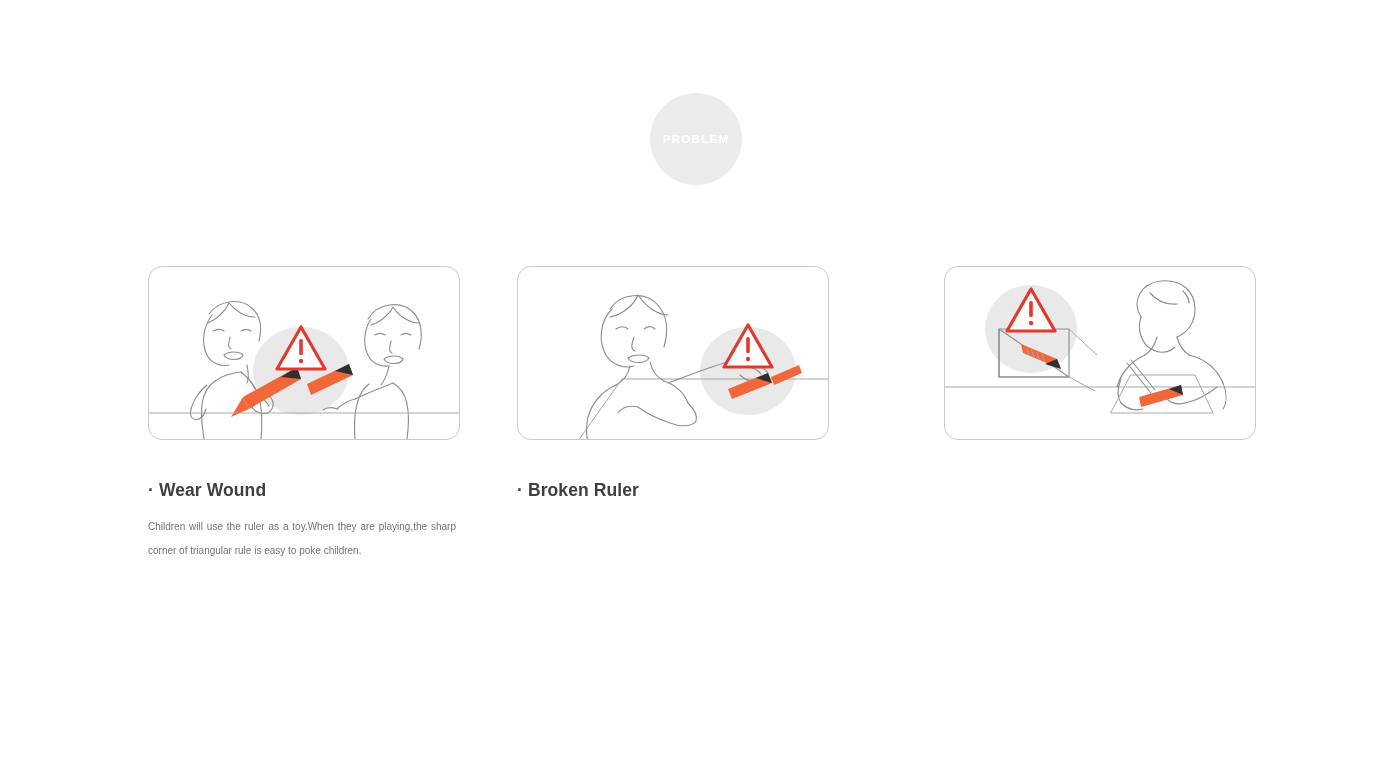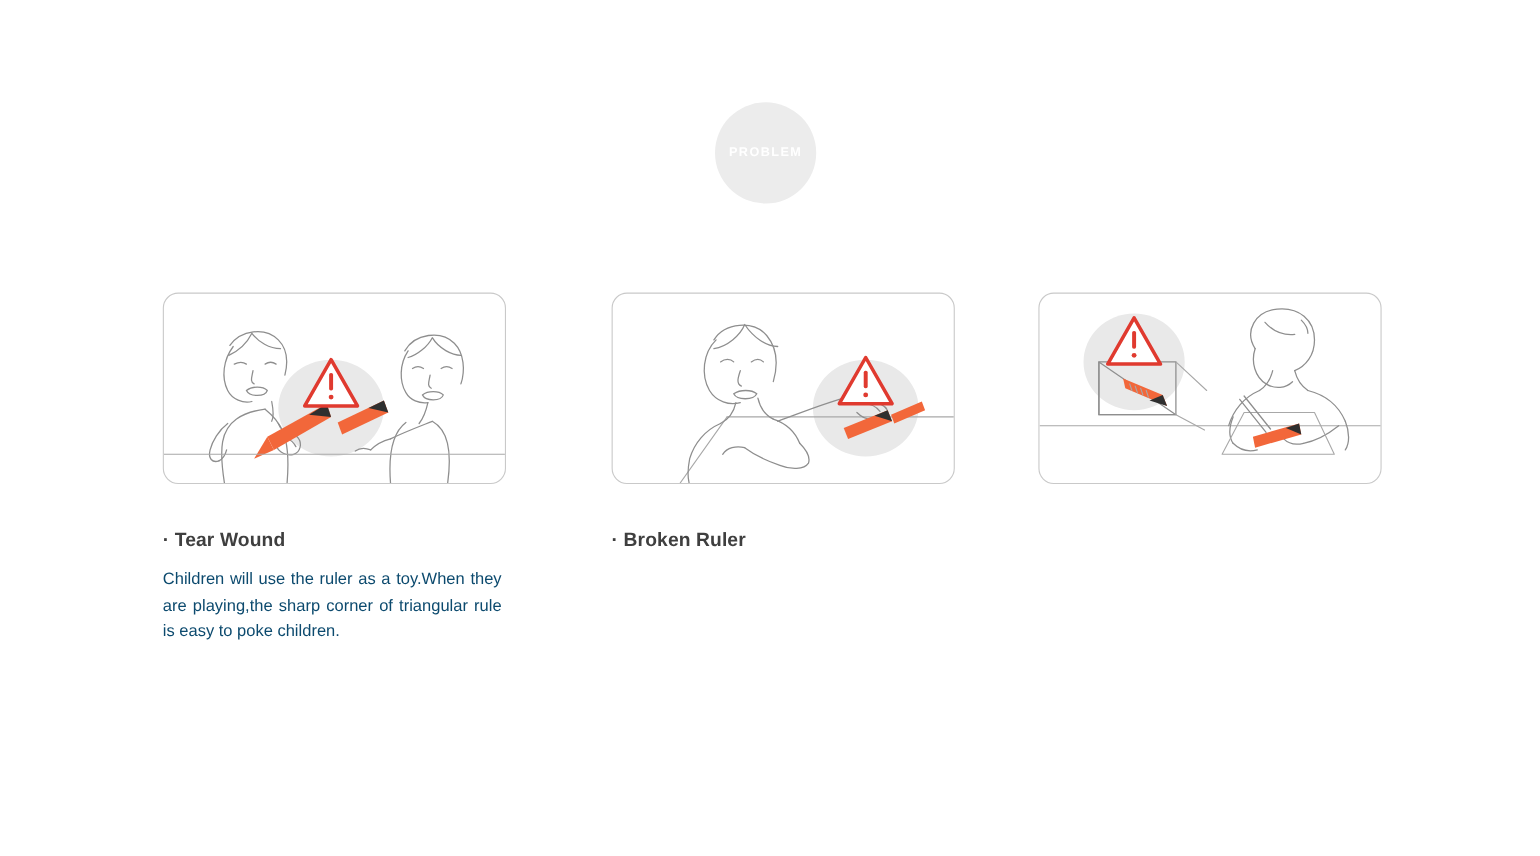--- a/index.html
+++ b/index.html
@@ -43,21 +43,21 @@
     top: 266px;
     width: 1400px;
     height: 380px;
   }
   .column {
     position: absolute;
     top: 0;
     width: 312px;
   }
   .col-0 { left: 148px; }
-  .col-1 { left: 556px; }
+  .col-1 { left: 517px; }
   .col-2 { left: 944px; }
 
   .illustration {
     position: relative;
     width: 312px;
     height: 174px;
     border: 1px solid #c9c9c9;
     border-radius: 14px;
     box-sizing: border-box;
     overflow: hidden;
@@ -71,23 +71,23 @@
 
   .card-title {
     margin-top: 40px;
     font-size: 17.5px;
     font-weight: bold;
     color: #3f3f3f;
     letter-spacing: 0.1px;
   }
   .card-body {
     margin-top: 14px;
-    font-size: 15px;
+    font-size: 10px;
     line-height: 23.5px;
-    color: #0c4a6e;
+    color: #737373;
     text-align: justify;
     width: 310px;
   }
   .col-0 .card-body { width: 308px; }
   .col-1 .card-body { width: 310px; }
   .col-2 .card-body { width: 312px; }
 
   
   .ln {
     fill: none;
@@ -164,21 +164,21 @@
         <polygon class="ruler-fill" points="162,128 204,108 200,97 158,117"></polygon>
         <polygon class="ruler-dark" points="204,108 200,97 186,104"></polygon>
 
         <line class="ln-thin" x1="0" y1="146" x2="312" y2="146"></line>
 
         <polygon class="warn-tri" points="152,60 176,102 128,102"></polygon>
         <rect class="warn-mark" x="150.2" y="72" width="3.6" height="16" rx="1.6"></rect>
         <circle class="warn-mark" cx="152" cy="94" r="2.2"></circle>
       </svg>
     </div>
-    <div class="card-title">· Tear Wound</div>
+    <div class="card-title">· Wear Wound</div>
     <div class="card-body">Children will use the ruler as a toy.When they are playing,the sharp corner of triangular rule is easy to poke children.</div>
   </div>
 
   <div class="column col-1">
     <div class="illustration">
       <svg width="312" height="174" viewBox="0 0 312 174">
         <ellipse class="blob" cx="230" cy="104" rx="48" ry="44"></ellipse>
 
         <line class="ln-thin" x1="104" y1="112" x2="312" y2="112"></line>
         <line class="ln-thin" x1="104" y1="112" x2="60" y2="174"></line>

